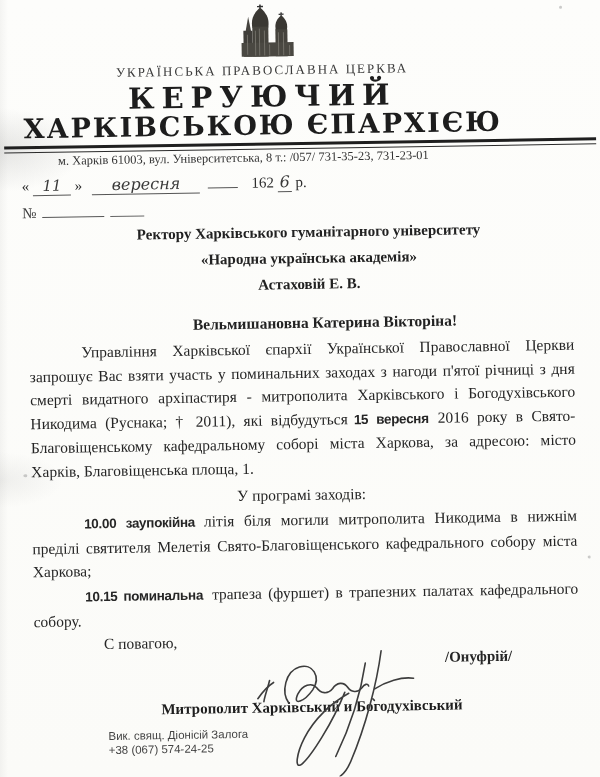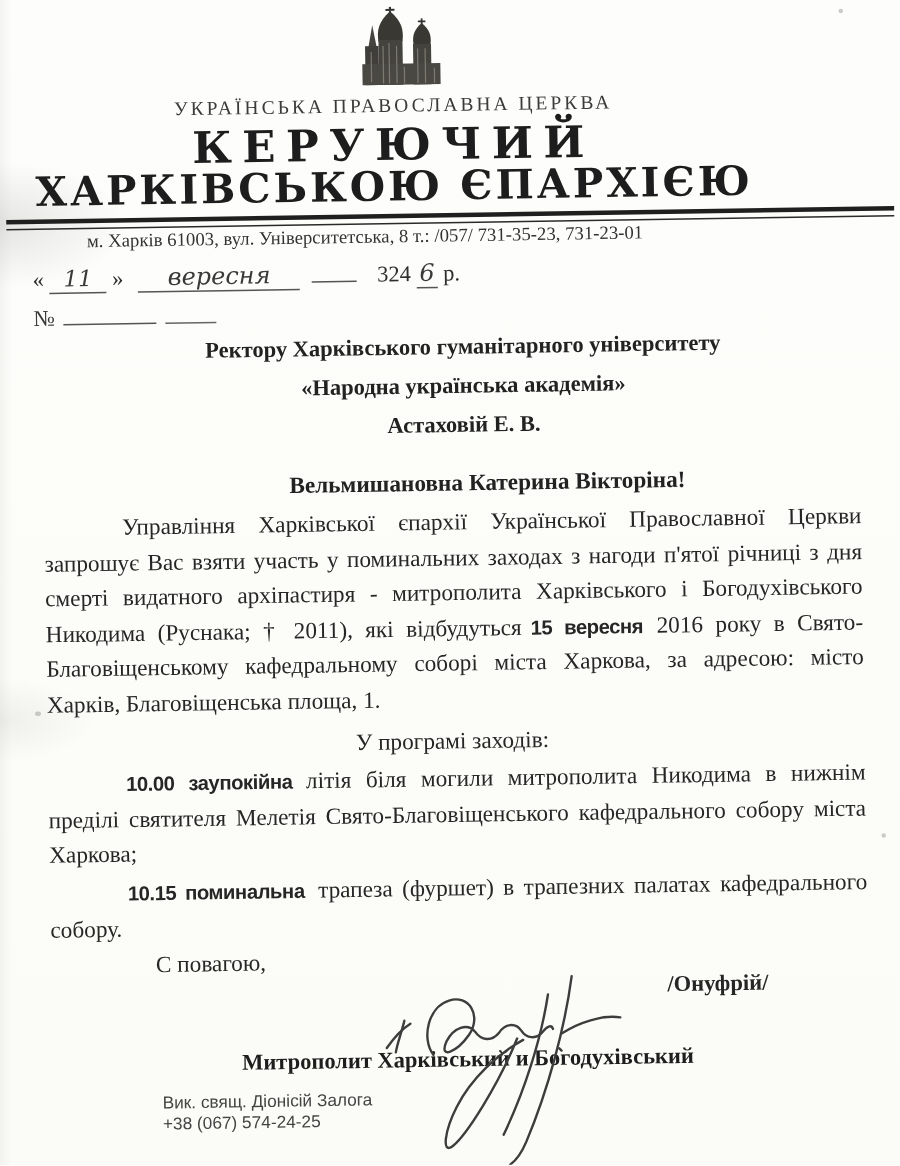--- a/index.html
+++ b/index.html
@@ -115,21 +115,21 @@
     <div class="title2">ХАРКІВСЬКОЮ ЄПАРХІЄЮ</div>
     <div class="rule"></div>
     <div class="address">м. Харків 61003, вул. Університетська, 8 т.: /057/ 731-35-23, 731-23-01</div>
 
     <div class="date-line">
       <span>«</span>
       <span class="u u-day hw">11</span>
       <span>»</span>
       <span class="u u-month hw">вересня</span>
       <span class="u u-blank"></span>
-      <span class="yr">324</span>
+      <span class="yr">162</span>
       <span class="u u-yr hw">6</span>
       <span>р.</span>
     </div>
 
     <div class="num-line">
       <span>№</span><span class="u seg1"></span><span class="u seg2"></span>
     </div>
 
     <div class="recipient">
       <div>Ректору Харківського гуманітарного університету</div>

